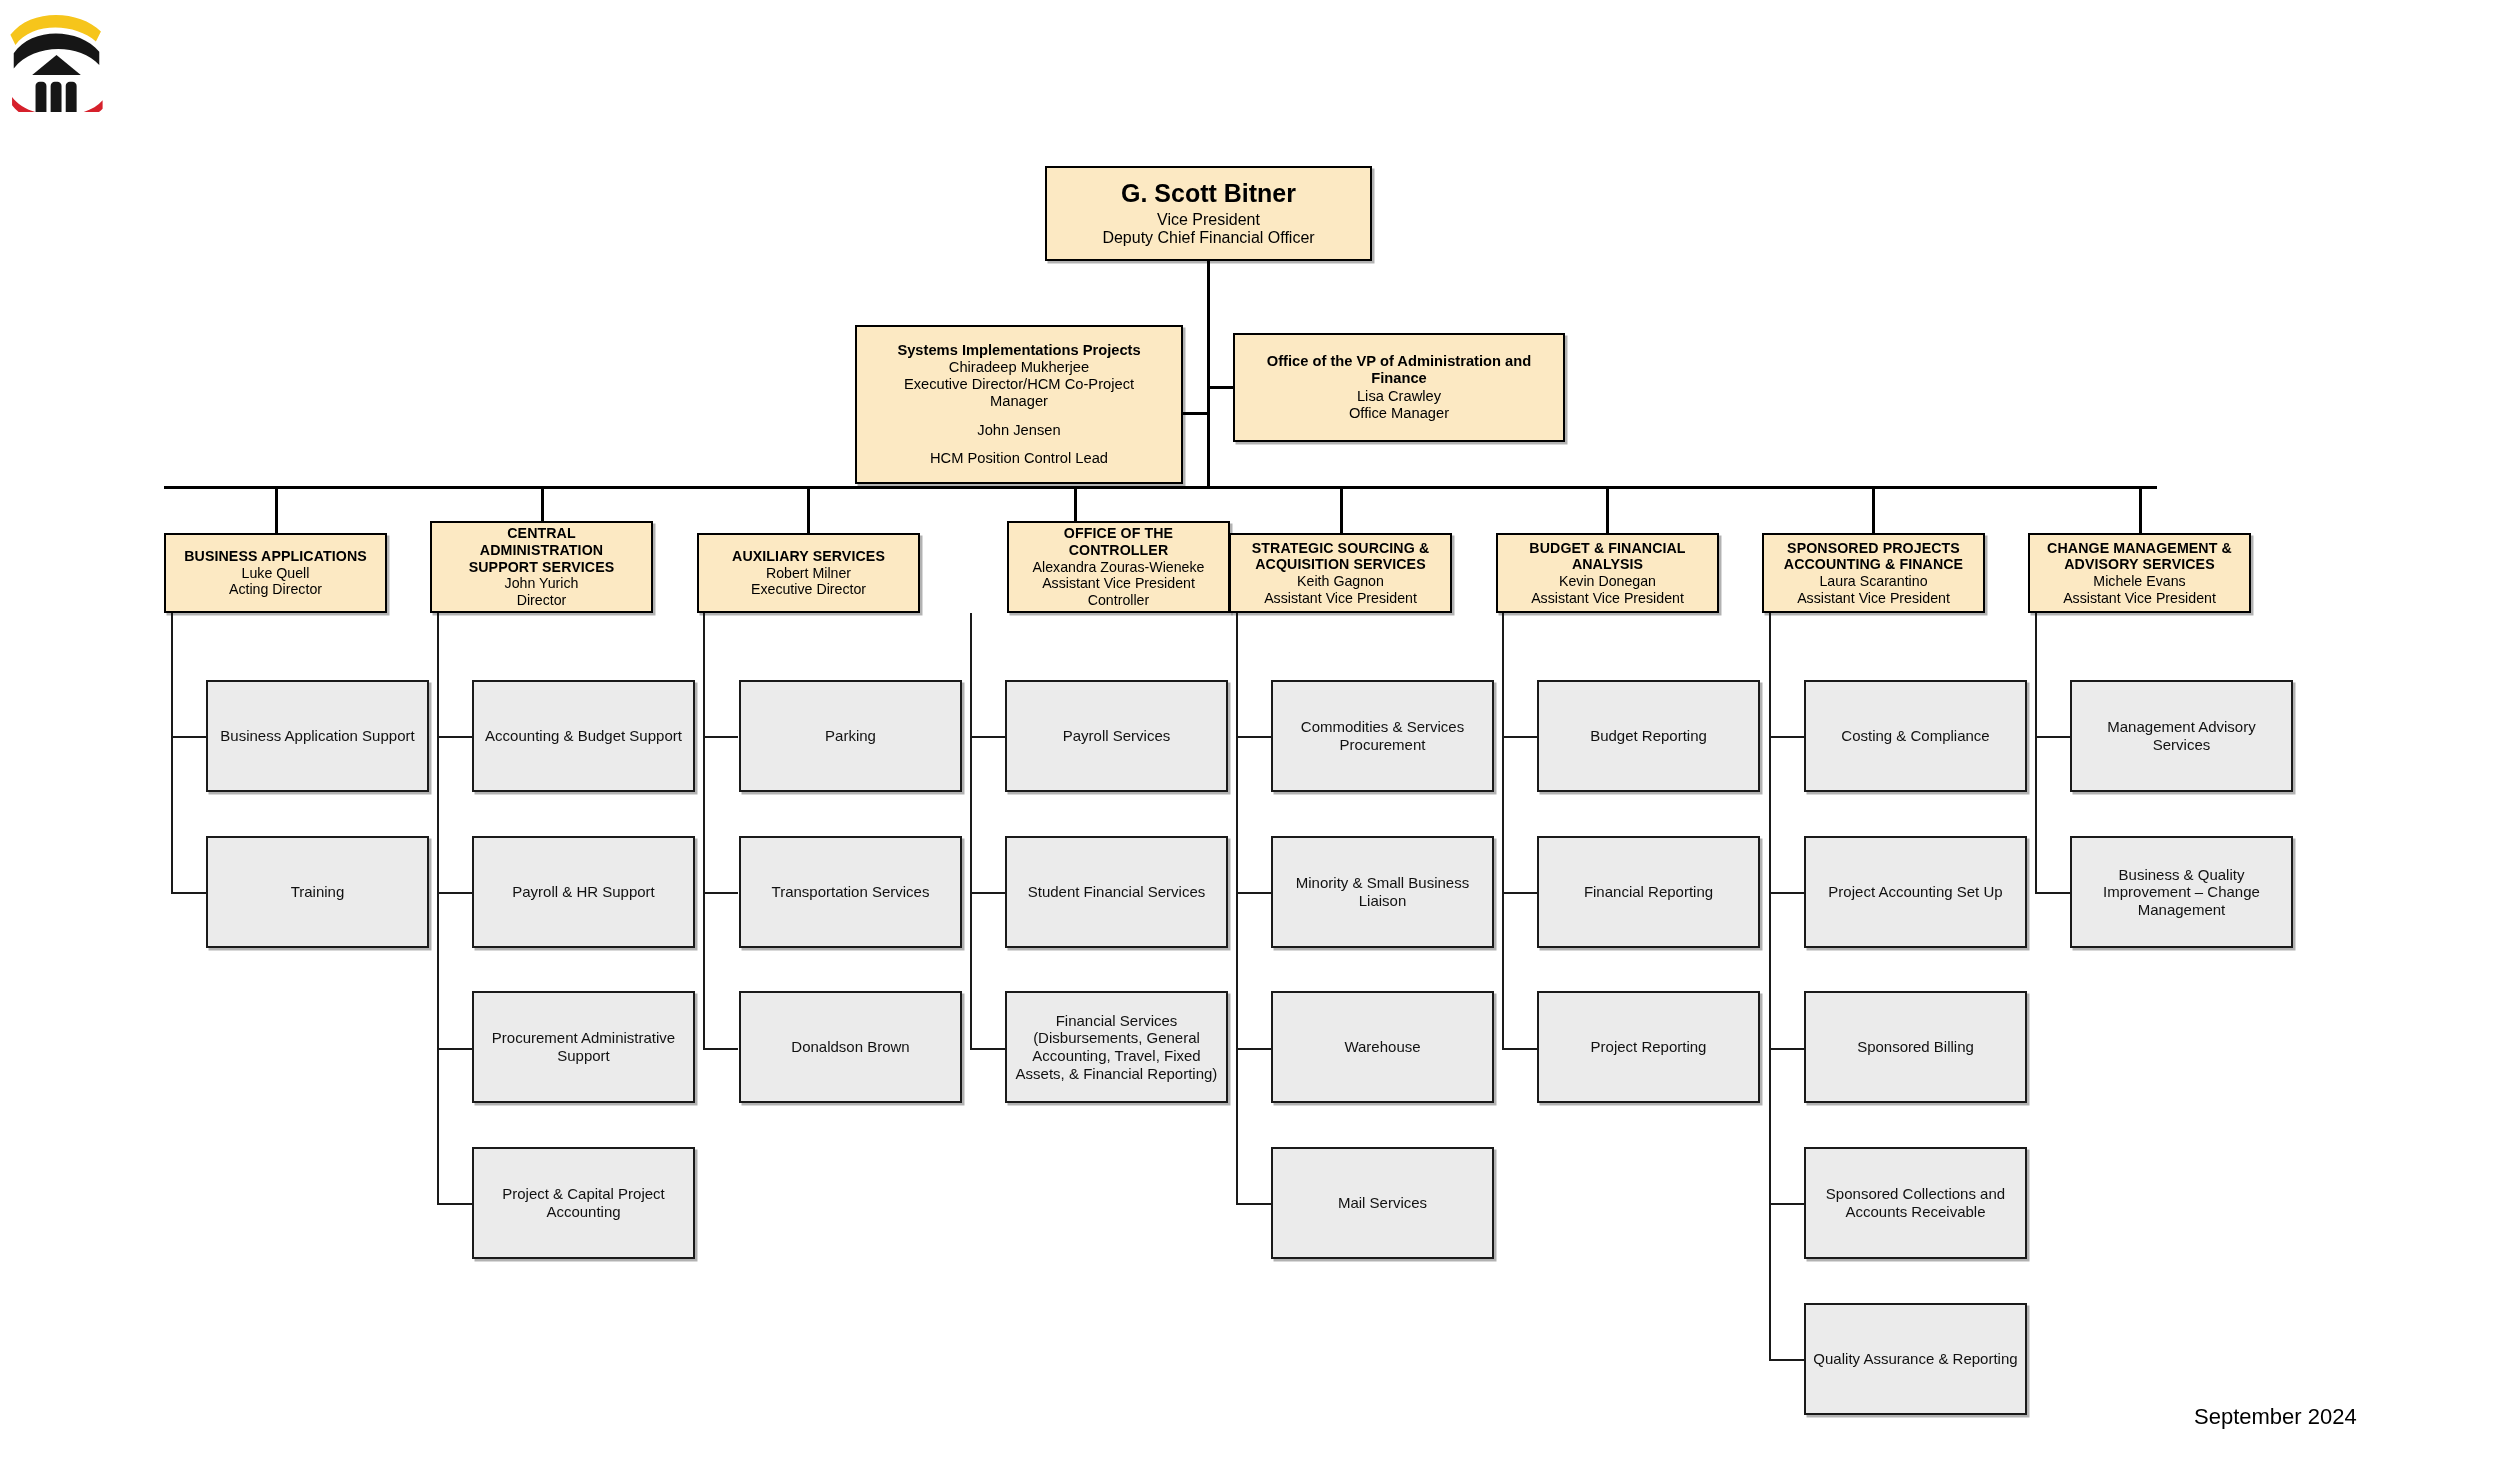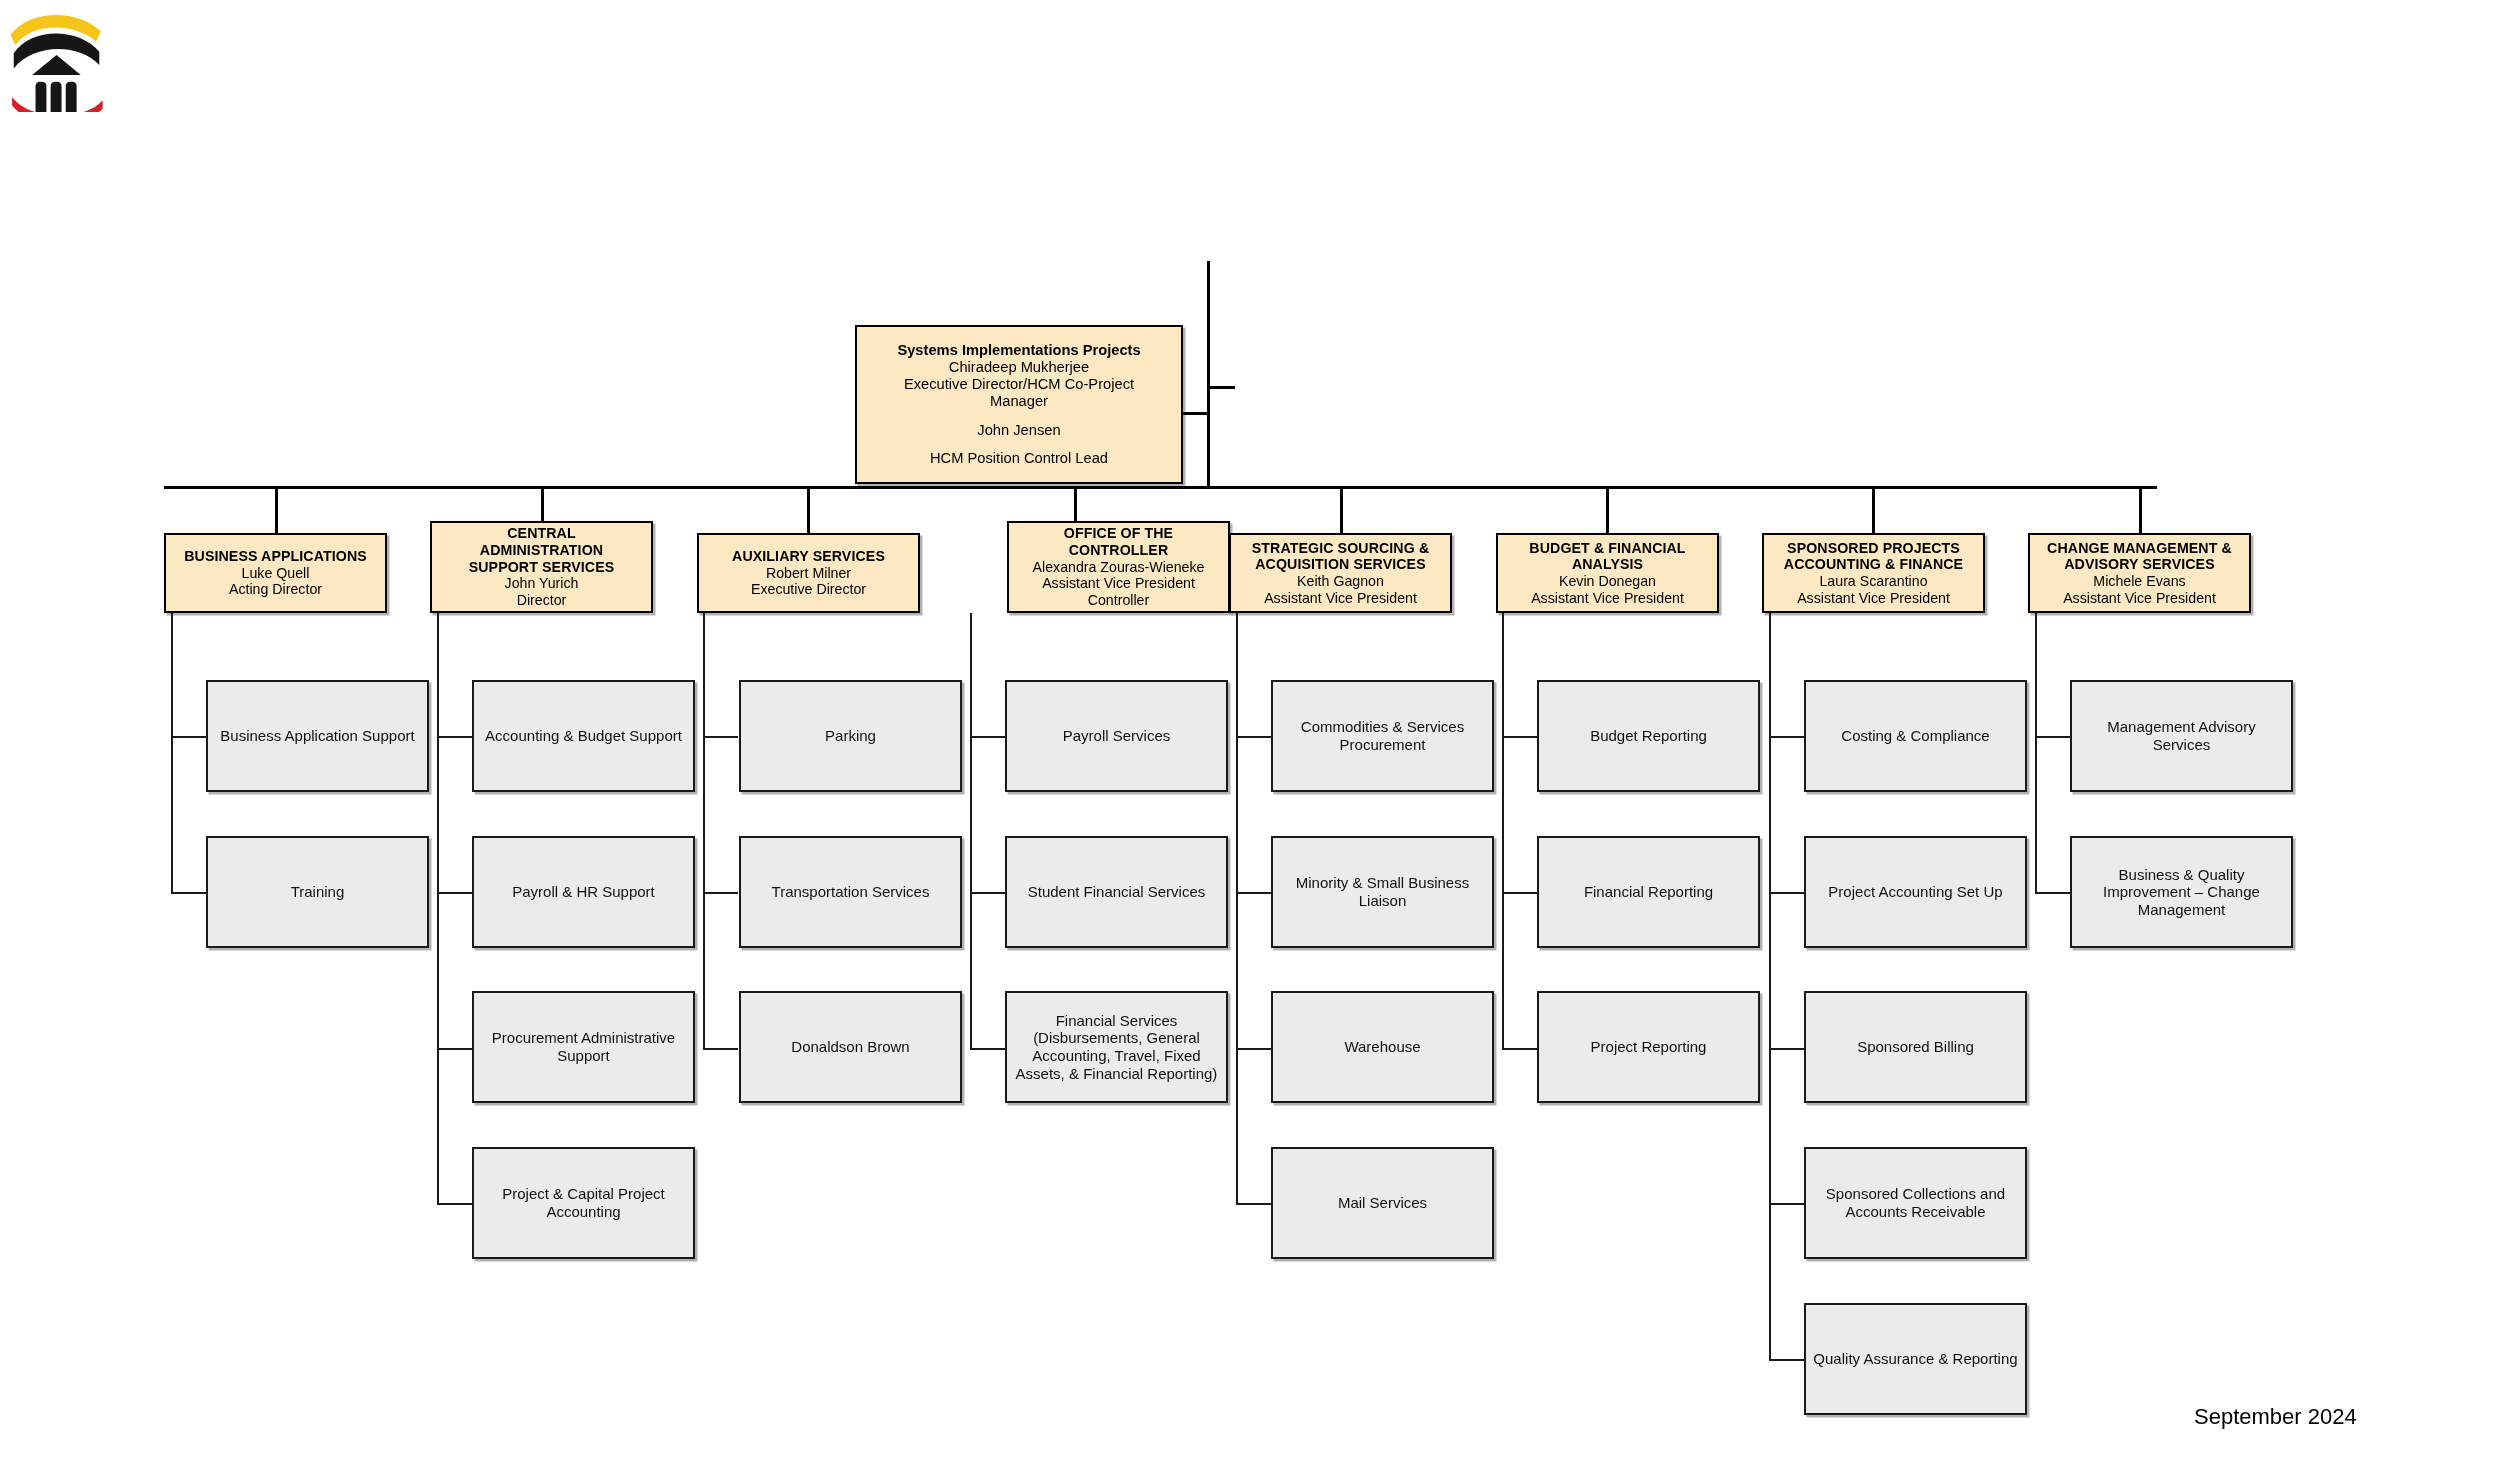--- a/index.html
+++ b/index.html
@@ -80,35 +80,46 @@
       <path d="M8 60 C 30 28, 86 30, 110 58 L 110 74 C 86 48, 32 48, 8 78 Z" fill="#161616"></path>
       <path d="M30 86 L 59 62 L 88 86 Z" fill="#161616"></path>
       <rect x="34" y="94" width="13" height="48" rx="5" fill="#161616"></rect>
       <rect x="52" y="94" width="13" height="48" rx="5" fill="#161616"></rect>
       <rect x="70" y="94" width="13" height="48" rx="5" fill="#161616"></rect>
       <path d="M6 112 C 26 140, 92 142, 114 116 L 114 126 C 92 150, 26 150, 6 122 Z" fill="#D6202B"></path>
     </svg>
   </div>
 
 
+  <div class="box cream exec" style="left:1045px;top:166px;width:327px;height:95px;">
+    <div class="ttl">G. Scott Bitner</div>
+    <div class="ln">Vice President</div>
+    <div class="ln">Deputy Chief Financial Officer</div>
+  </div>
 
   <div class="ln-v" style="left:1207px;top:261px;height:227px;"></div>
 
   <div class="box cream staff" style="left:855px;top:325px;width:328px;height:159px;">
     <div class="ttl">Systems Implementations Projects</div>
     <div class="ln">Chiradeep Mukherjee</div>
     <div class="ln">Executive Director/HCM Co-Project</div>
     <div class="ln">Manager</div>
     <div class="sp"></div>
     <div class="ln">John Jensen</div>
     <div class="sp"></div>
     <div class="ln">HCM Position Control Lead</div>
   </div>
   <div class="ln-h" style="left:1183px;top:412px;width:25px;"></div>
 
+  <div class="box cream staff" style="left:1233px;top:333px;width:332px;height:109px;">
+    <div class="ttl">Office of the VP of Administration and</div>
+    <div class="ttl">Finance</div>
+    <div class="ln">Lisa Crawley</div>
+    <div class="ln">Office Manager</div>
+  </div>
   <div class="ln-h" style="left:1207px;top:386px;width:28px;"></div>
 
   <div class="ln-h" style="left:164px;top:486px;width:1993px;height:3.3px;"></div>
 
   <div id="cols">
       <div class="ln-v" style="left:275px;top:486px;height:47px;"></div>
       <div class="box cream dept" style="left:164px;top:533px;width:223px;height:80px;">
         <div class="ttl">BUSINESS APPLICATIONS</div>
         <div class="ln">Luke Quell</div>
         <div class="ln">Acting Director</div>

